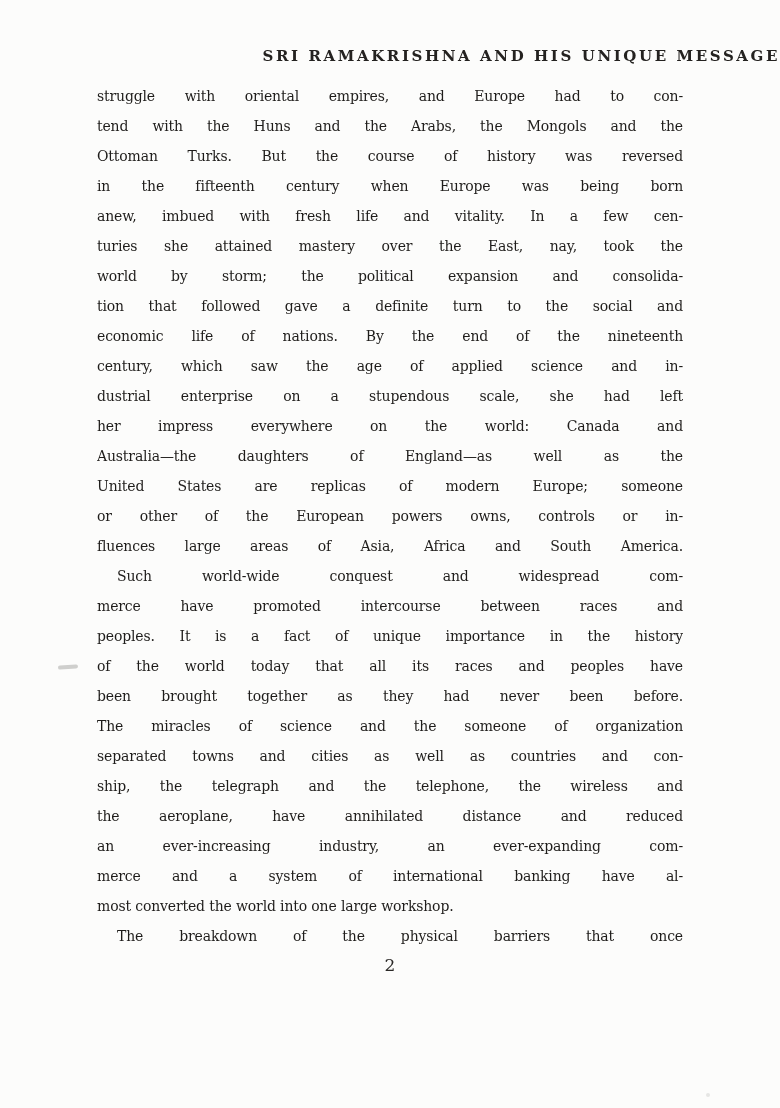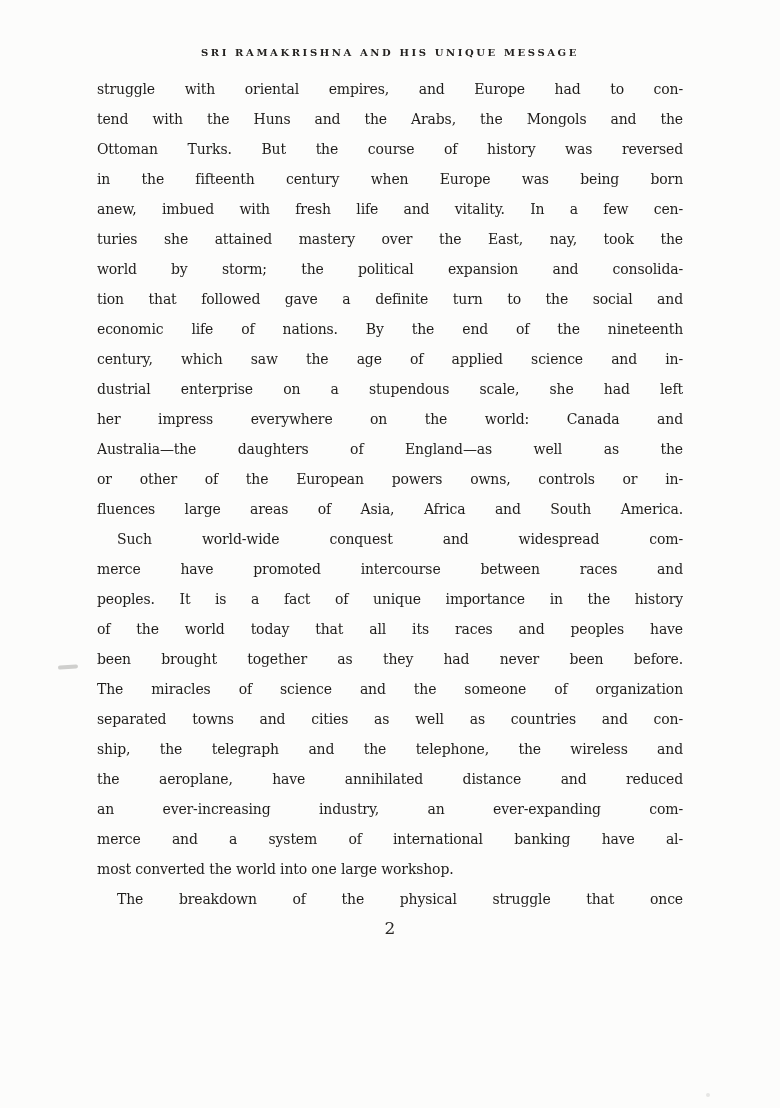--- a/index.html
+++ b/index.html
@@ -15,22 +15,22 @@
     font-family: "DejaVu Serif", "Liberation Serif", serif;
     color: #1f1d1b;
   }
   .page {
     position: relative;
     width: 780px;
     height: 1108px;
   }
   .running-header {
     margin-top: 47px;
-    text-align: center;
-    font-size: 10px;
+    text-align: right;
+    font-size: 15px;
     font-weight: bold;
     letter-spacing: 2.6px;
     color: #242220;
   }
   .text-block {
     margin: 16px auto 0 97px;
     width: 586px;
   }
   .paragraph {
     margin: 0;
@@ -89,39 +89,40 @@
         <div class="line just-last">in the fifteenth century when Europe was being born</div>
         <div class="line just-last">anew, imbued with fresh life and vitality. In a few cen-</div>
         <div class="line just-last">turies she attained mastery over the East, nay, took the</div>
         <div class="line just-last">world by storm; the political expansion and consolida-</div>
         <div class="line just-last">tion that followed gave a definite turn to the social and</div>
         <div class="line just-last">economic life of nations. By the end of the nineteenth</div>
         <div class="line just-last">century, which saw the age of applied science and in-</div>
         <div class="line just-last">dustrial enterprise on a stupendous scale, she had left</div>
         <div class="line just-last">her impress everywhere on the world: Canada and</div>
         <div class="line just-last">Australia—the daughters of England—as well as the</div>
+        <div class="line just-last">United States are replicas of modern Europe; someone</div>
         <div class="line just-last">or other of the European powers owns, controls or in-</div>
         <div class="line just-last">fluences large areas of Asia, Africa and South America.</div>
       </div>
       <div class="paragraph">
         <div class="line just-last indent">Such world-wide conquest and widespread com-</div>
         <div class="line just-last">merce have promoted intercourse between races and</div>
         <div class="line just-last">peoples. It is a fact of unique importance in the history</div>
         <div class="line just-last">of the world today that all its races and peoples have</div>
         <div class="line just-last">been brought together as they had never been before.</div>
         <div class="line just-last">The miracles of science and the someone of organization</div>
         <div class="line just-last">separated towns and cities as well as countries and con-</div>
         <div class="line just-last">ship, the telegraph and the telephone, the wireless and</div>
         <div class="line just-last">the aeroplane, have annihilated distance and reduced</div>
         <div class="line just-last">an ever-increasing industry, an ever-expanding com-</div>
         <div class="line just-last">merce and a system of international banking have al-</div>
         <div class="line plain-last">most converted the world into one large workshop.</div>
       </div>
       <div class="paragraph">
-        <div class="line just-last indent">The breakdown of the physical struggle that once</div>
+        <div class="line just-last indent">The breakdown of the physical barriers that once</div>
       </div>
     </div>
 
   <div class="page-number">2</div>
 
   <div class="margin-mark"></div>
   <div class="speck-1"></div>
 
 </div>
 

